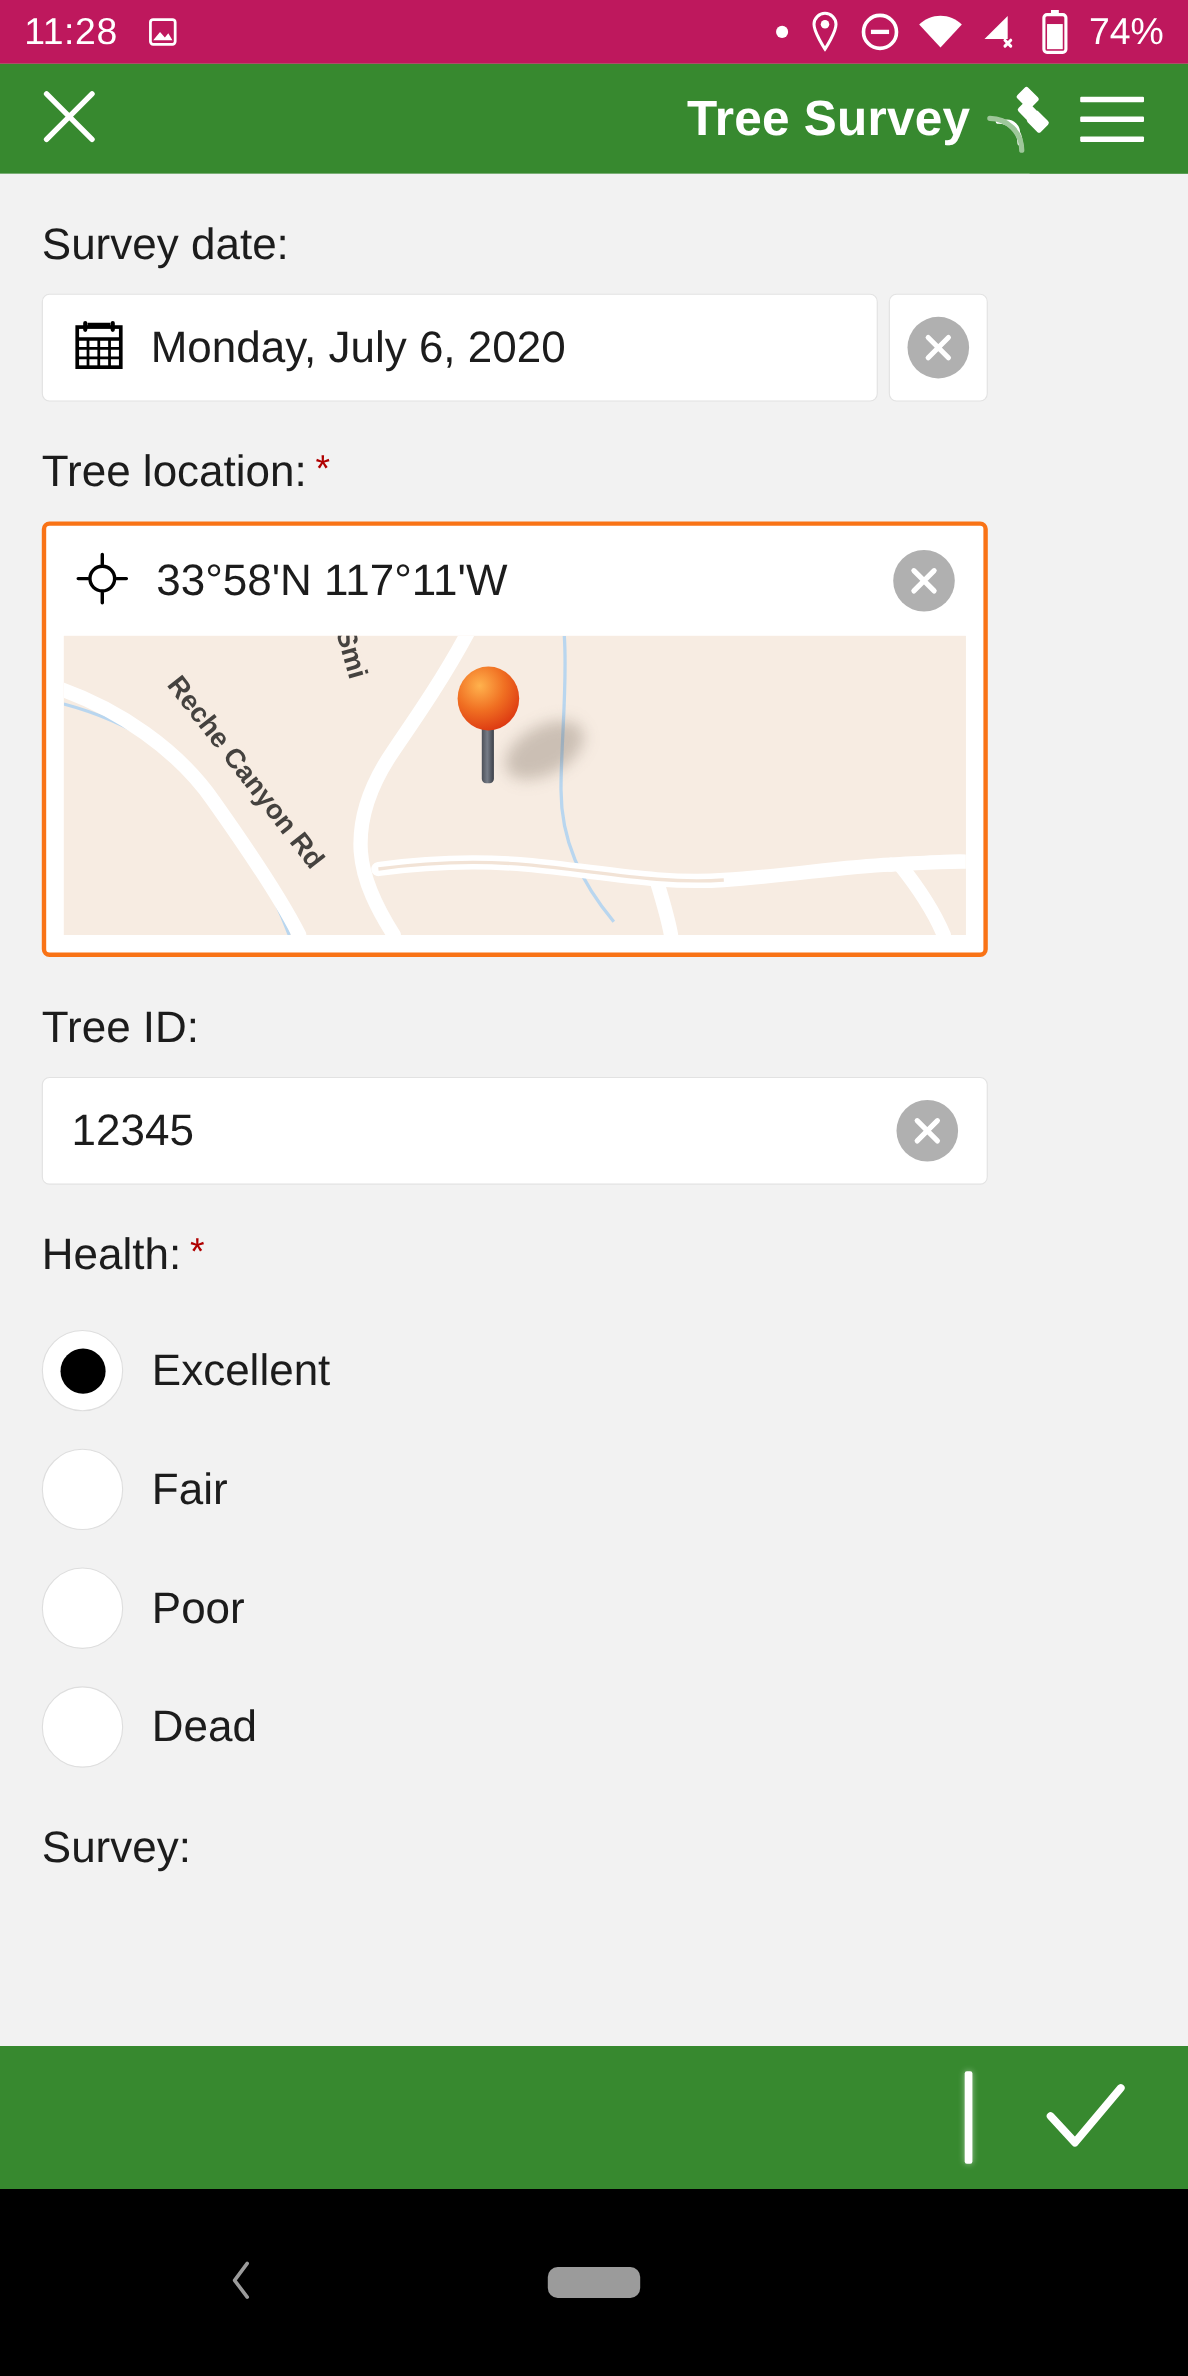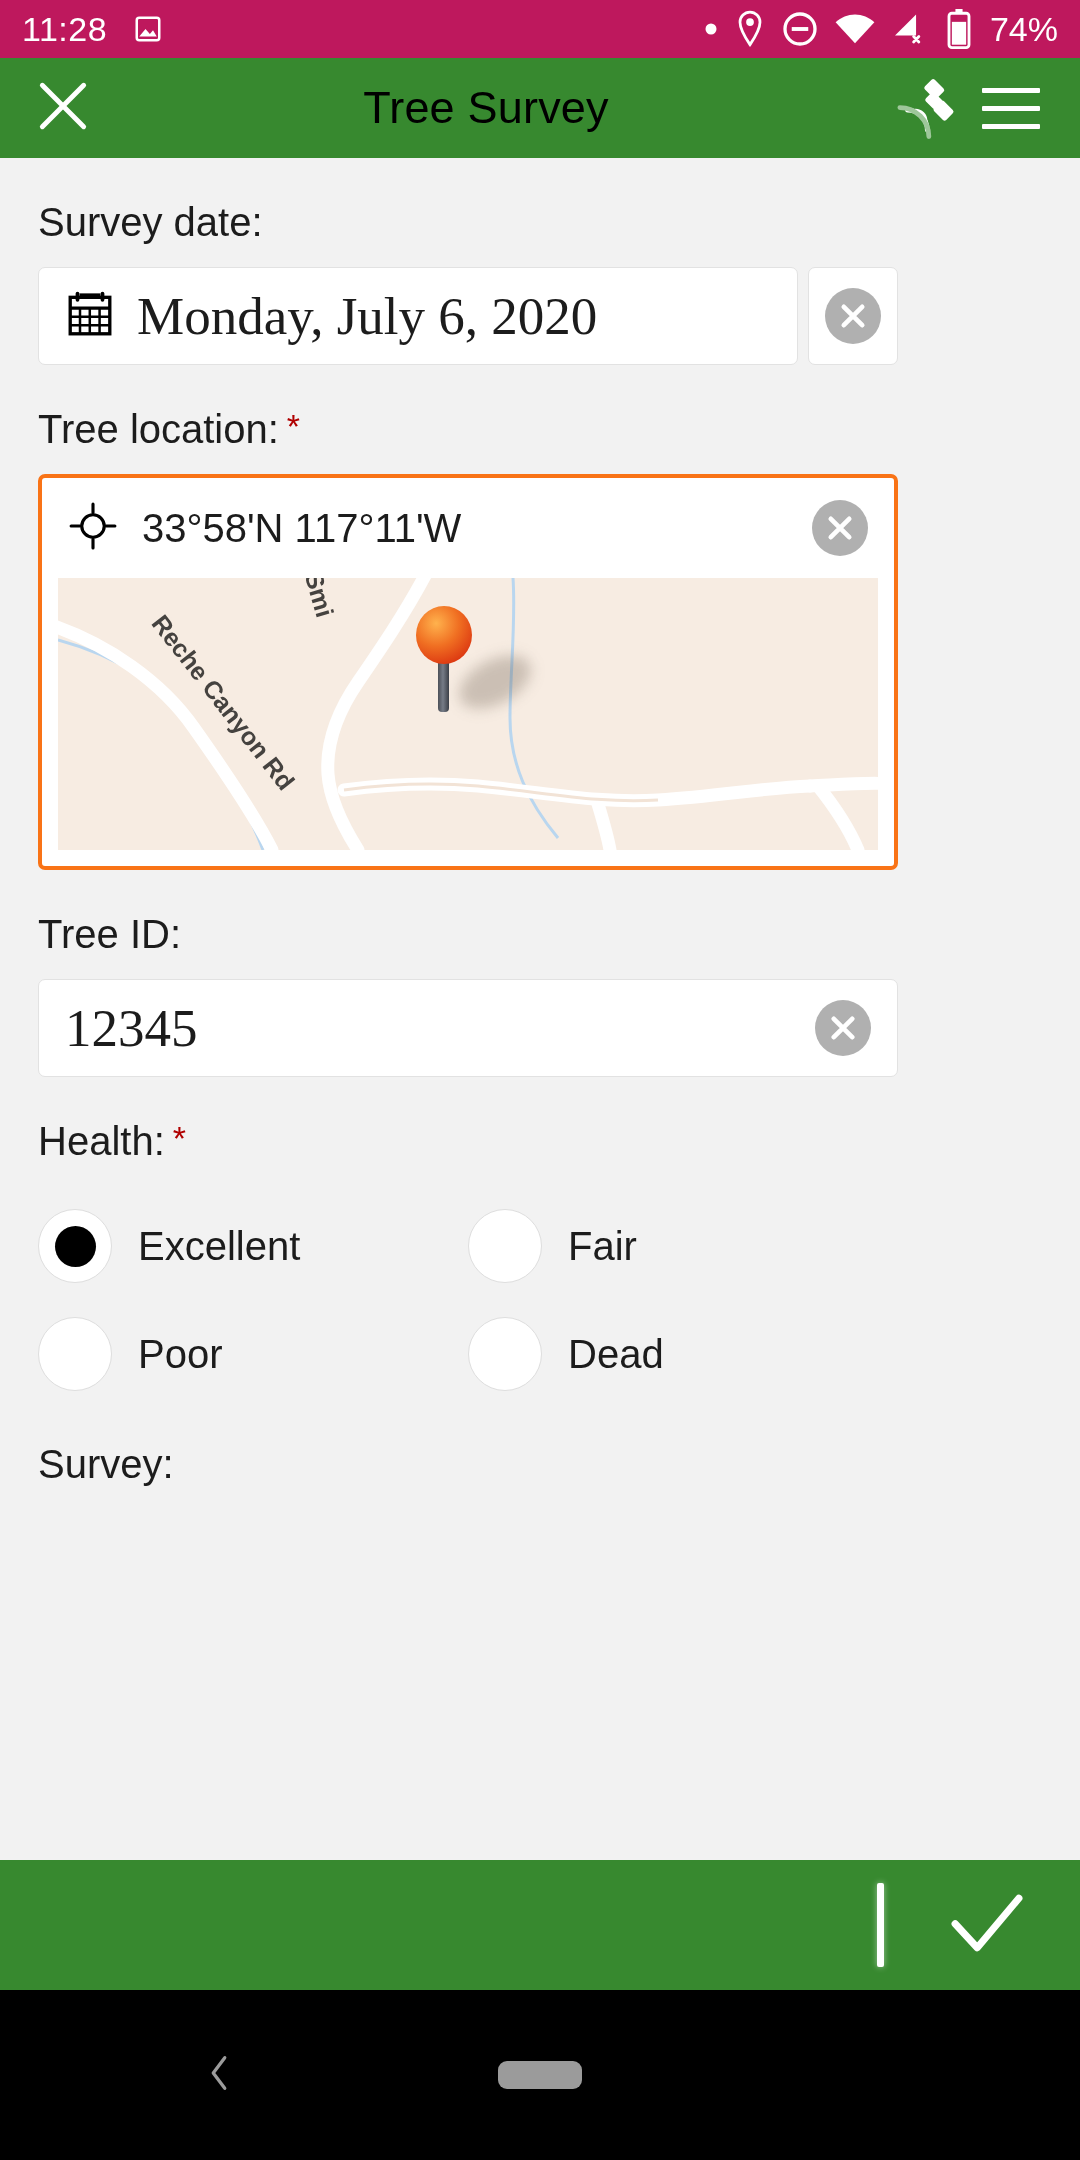--- a/index.html
+++ b/index.html
@@ -23,21 +23,21 @@
   .status-batt-pct{ font-size:34px; font-weight:500; margin-left:2px; }
   .sico{ display:block; }
 
   
   .appbar{
     position:absolute; top:58px; left:0; width:1080px; height:100px;
     background:#37892f; display:flex; align-items:center; padding:0 26px;
   }
   .appbar-close{ width:74px; height:74px; display:flex; align-items:center; justify-content:center; }
   .appbar-title{
-    flex:1; text-align:center; color:#000000; font-size:45px; font-weight:400;
+    flex:1; text-align:right; color:#ffffff; font-size:45px; font-weight:700;
     letter-spacing:.2px; margin-left:-10px;
   }
   .appbar-action{ width:86px; height:80px; display:flex; align-items:center; justify-content:center; }
   .hamburger{ width:58px; display:flex; flex-direction:column; gap:13px; }
   .hamburger i{ display:block; height:5px; background:#fff; border-radius:1px; }
 
   
   .content{
     position:absolute; top:158px; left:0; width:936px; height:1702px;
     background:#f2f2f2; overflow:hidden;
@@ -49,21 +49,21 @@
   }
   .req{ color:#b00000; font-size:34px; line-height:1; position:relative; top:2px; }
 
   .input-row{
     display:flex; align-items:stretch; gap:10px;
   }
   .input-box{
     flex:1; background:#fff; border:1px solid #e2e2e2; border-radius:7px;
     height:98px; display:flex; align-items:center; padding:0 26px; gap:22px;
   }
-  .input-value{ font-size:53px; color:#1c1c1c;font-family:Liberation Serif, serif; }
+  .input-value{ font-size:40px; color:#1c1c1c; }
   .side-btn{
     width:90px; background:#fff; border:1px solid #e2e2e2; border-radius:7px;
     display:flex; align-items:center; justify-content:center;
   }
 
   
   .clear-circle{
     width:56px; height:56px; border-radius:50%; background:#b0b0b0;
     display:flex; align-items:center; justify-content:center; flex:none;
   }
@@ -93,21 +93,21 @@
     position:absolute; left:46px; top:54px; width:78px; height:44px;
     background:rgba(90,75,60,.28); border-radius:50%;
     transform:rotate(-28deg); filter:blur(7px);
   }
   .map-label{
     position:absolute; font-size:25px; color:#45423f; font-weight:600;
     white-space:nowrap; text-shadow:0 0 4px #f7ece2,0 0 4px #f7ece2;
   }
 
   
-  .radio-grid{ display:flex; flex-wrap:wrap; padding-top:6px; }
+  .radio-grid{ display:flex; flex-wrap:wrap; padding-top:6px;flex-direction:column; }
   .radio-item{
     width:50%; display:flex; align-items:center; gap:26px; height:108px;
   }
   .radio{
     width:74px; height:74px; border-radius:50%; background:#fff;
     border:1px solid #dedede; display:flex; align-items:center; justify-content:center; flex:none;
   }
   .radio.on::after{ content:""; width:41px; height:41px; border-radius:50%; background:#000; }
   .radio-label{ font-size:40px; color:#1c1c1c; }
 

